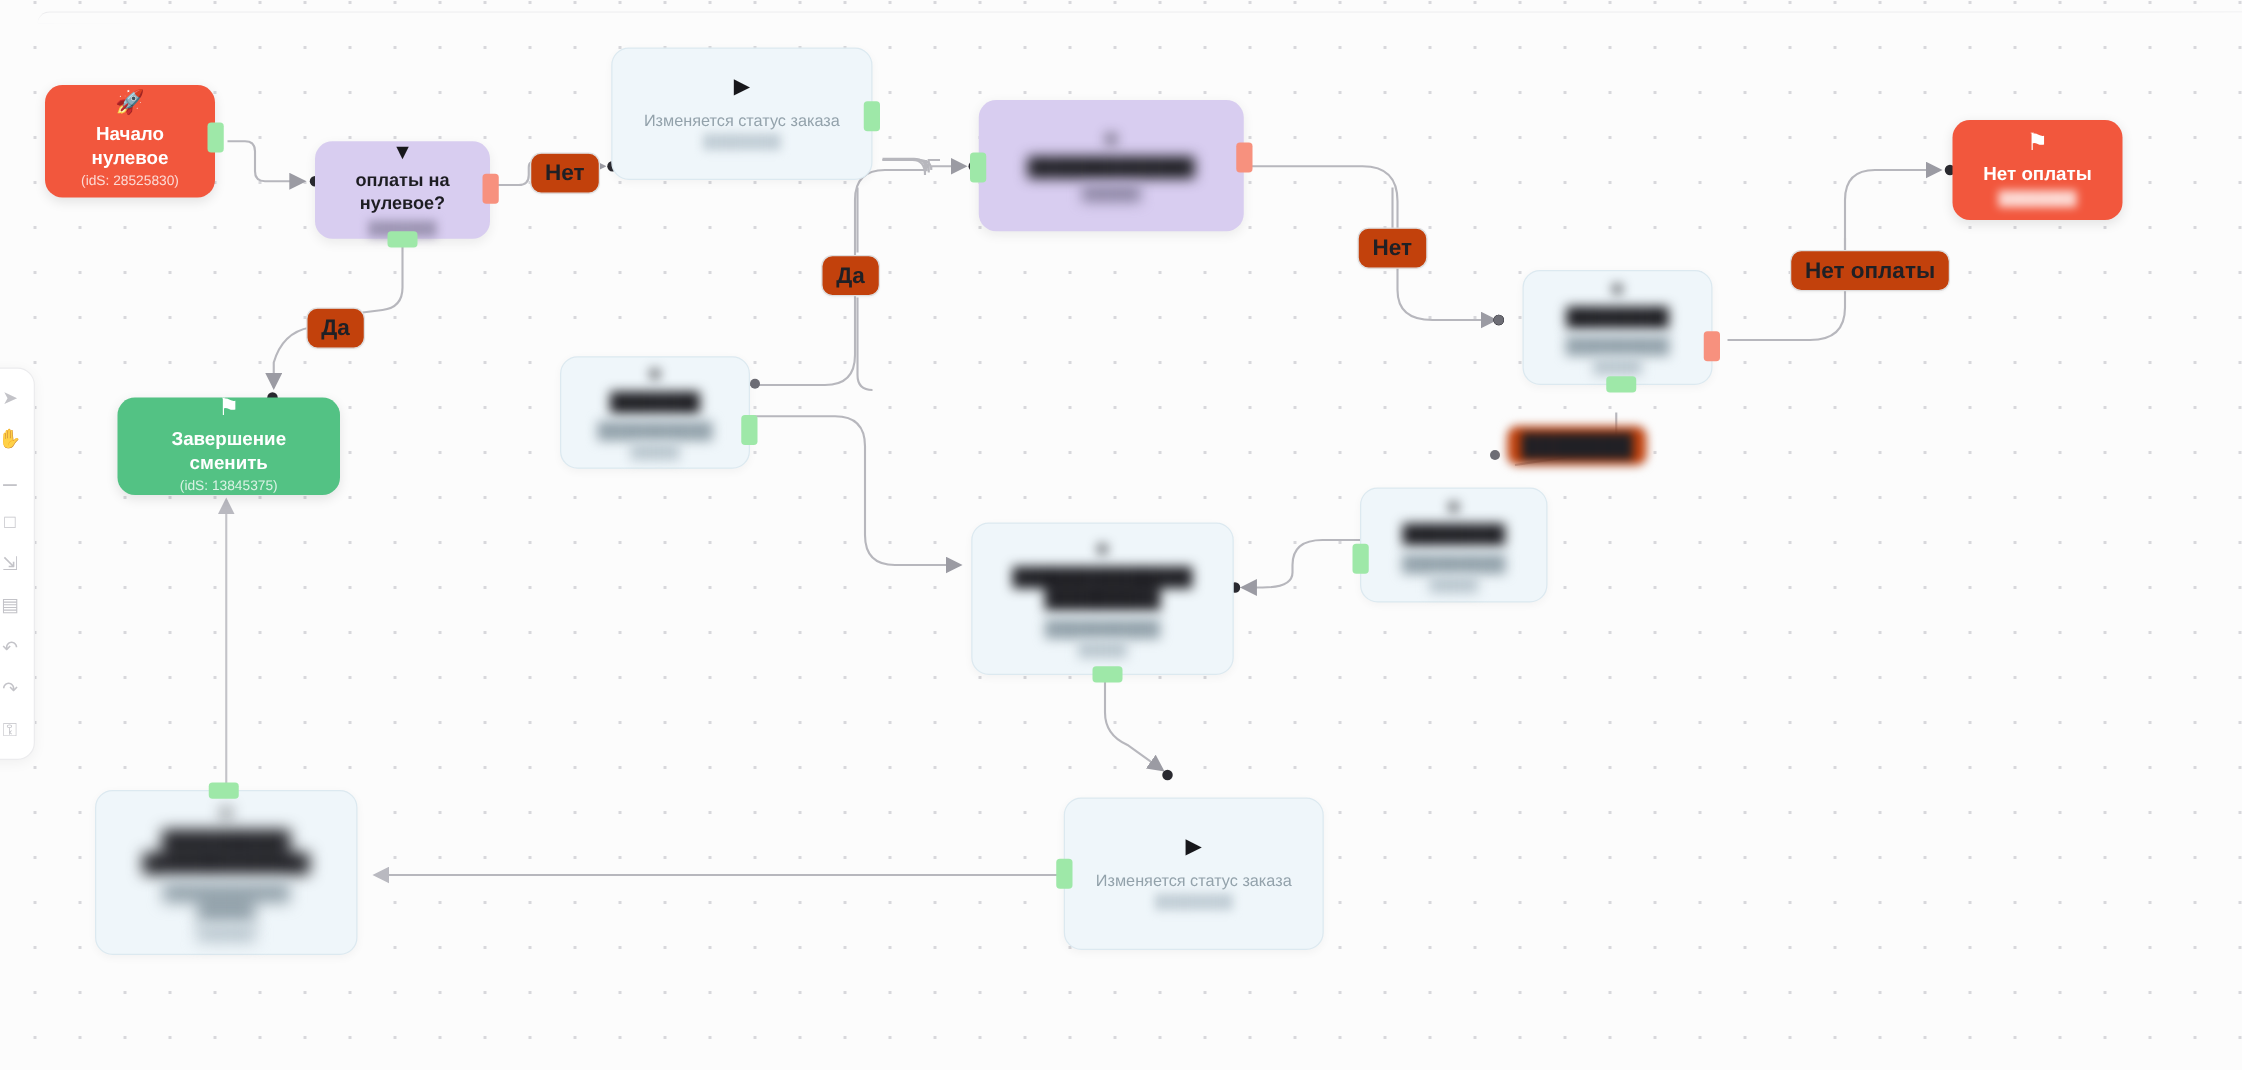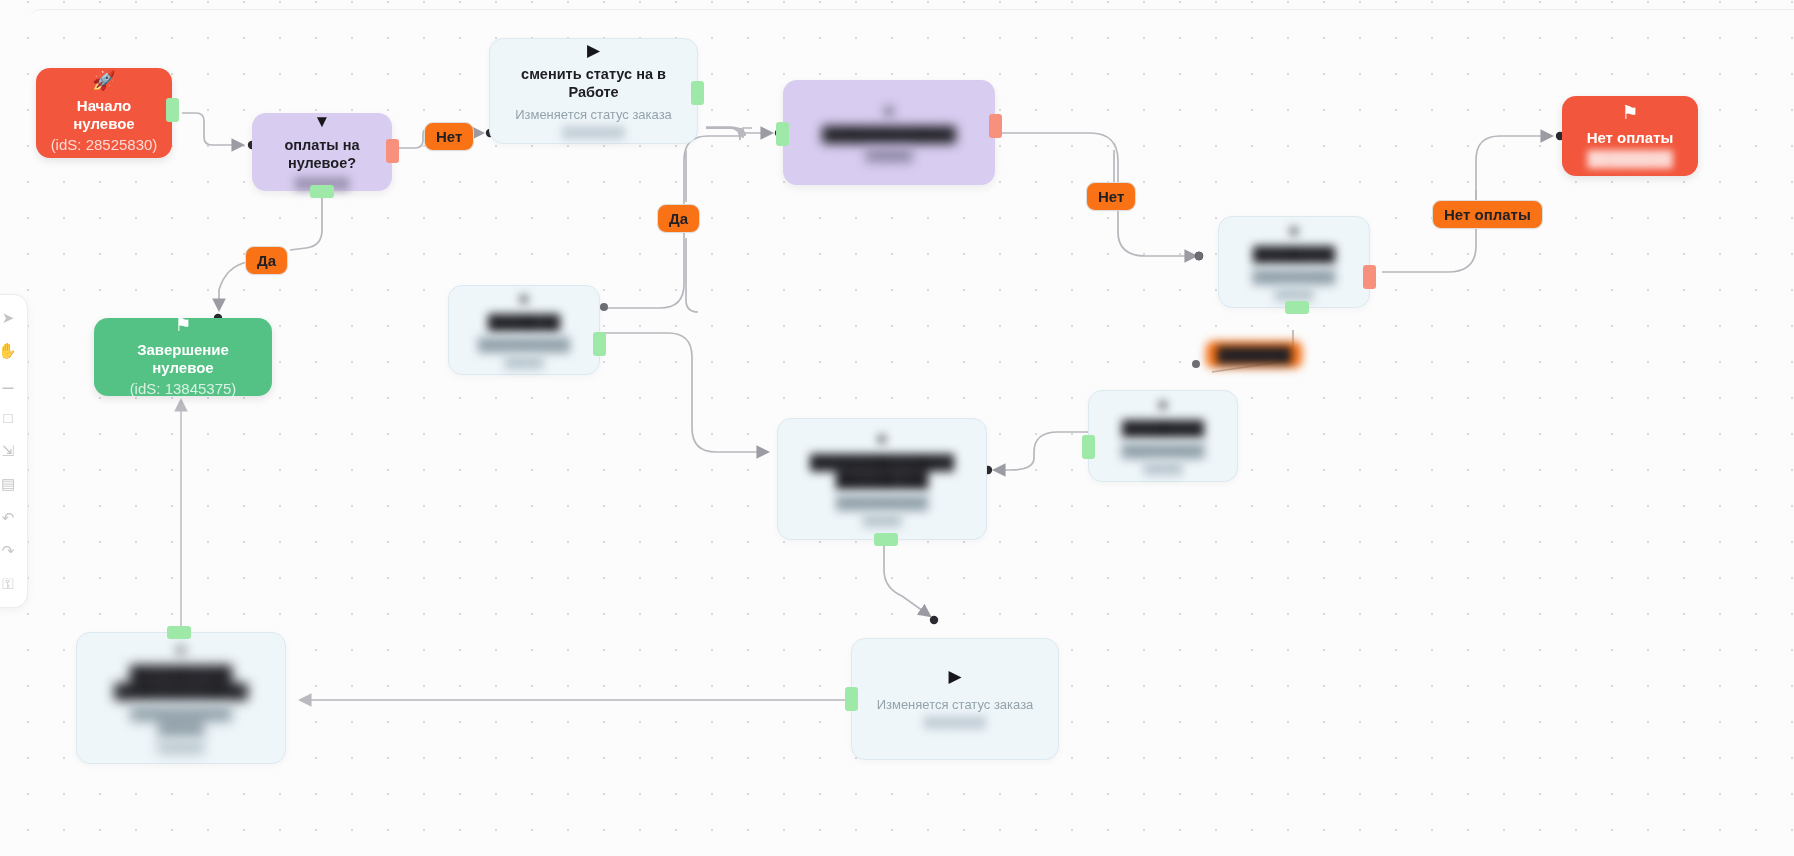--- a/index.html
+++ b/index.html
@@ -97,21 +97,21 @@
   }
   .node .nid {
     line-height: 1.25;
     margin-top: 3px;
   }
   
   .node.term {
     box-shadow: 0 3px 9px rgba(0,0,0,0.10);
   }
   .node.term .ntitle { color: #ffffff; font-size: 15px; }
-  .node.term .nid { color: rgba(255,255,255,0.78); font-size: 15px; }
+  .node.term .nid { color: rgba(255,255,255,0.78); font-size: 11px; }
   .node.term .nicon { color: #fff; font-size: 19px; }
   .node.orange { background: #f2573d; }
   .node.green  { background: #53c284; }
   
   .node.cond {
     background: #d8cdf0;
     box-shadow: 0 3px 9px rgba(0,0,0,0.07);
   }
   .node.cond .ntitle { color: #1d1d22; font-size: 14.5px; }
   .node.cond .nsub { color: #8d86a4; font-size: 11px; }
@@ -149,25 +149,25 @@
     position: absolute;
     border-radius: 3px;
   }
   .handle.green  { background: #9ee8a8; }
   .handle.red    { background: #f7917e; }
   .handle.v { width: 13px; height: 24px; }
   .handle.h { width: 24px; height: 13px; }
   
   .elabel {
     position: absolute;
-    background: #f97316;
+    background: #c2410c;
     border: 1px solid #dededf;
     border-radius: 9px;
     color: #202025;
-    font-size: 15px;
+    font-size: 18px;
     font-weight: bold;
     padding: 5px 11px;
     white-space: nowrap;
     box-shadow: 0 1px 2px rgba(0,0,0,0.03);
   }
   .elabel.blurred { filter: blur(4px); }
 </style>
 </head>
 <body>
 
@@ -253,37 +253,36 @@
   <div class="node cond" style="left:252px; top:113px; width:140px; height:78px;">
     <span class="nicon">▼</span>
     <span class="ntitle">оплаты на нулевое?</span>
     <span class="nsub blurred-sub" style="filter:blur(4px); color:#9d95b3; font-size:11px; margin-top:5px;">███████</span>
     <span class="handle v red" style="right:-7px; top:26px;"></span>
     <span class="handle h green" style="bottom:-7px; left:58px;"></span>
   </div>
 
   <div class="node action" style="left:489px; top:38px; width:209px; height:106px;">
     <span class="nicon">▶</span>
-    <span class="ntitle">сменить статус на в Работе</span>
     <span class="nsub">Изменяется статус заказа</span>
     <span class="nid" style="filter:blur(4px); color:#c2ced6;">████████</span>
     <span class="handle v green" style="right:-7px; top:42px;"></span>
   </div>
 
   <div class="node cond blurred" style="left:783px; top:80px; width:212px; height:105px;">
     <span class="nicon">●</span>
     <span class="ntitle">█████████████</span>
     <span class="nsub">██████</span>
     <span class="handle v green" style="left:-7px; top:42px;"></span>
     <span class="handle v red" style="right:-7px; top:34px;"></span>
   </div>
 
   <div class="node term green" style="left:94px; top:318px; width:178px; height:78px;">
     <span class="nicon">⚑</span>
-    <span class="ntitle">Завершение нулевое</span>
+    <span class="ntitle">Завершение сменить</span>
     <span class="nid">(idS: 13845375)</span>
   </div>
 
   <div class="node term orange" style="left:1562px; top:96px; width:136px; height:80px;">
     <span class="nicon">⚑</span>
     <span class="ntitle">Нет оплаты</span>
     <span class="nid" style="filter:blur(3.6px);">████████</span>
   </div>
 
   <div class="node action blurred" style="left:448px; top:285px; width:152px; height:90px;">

